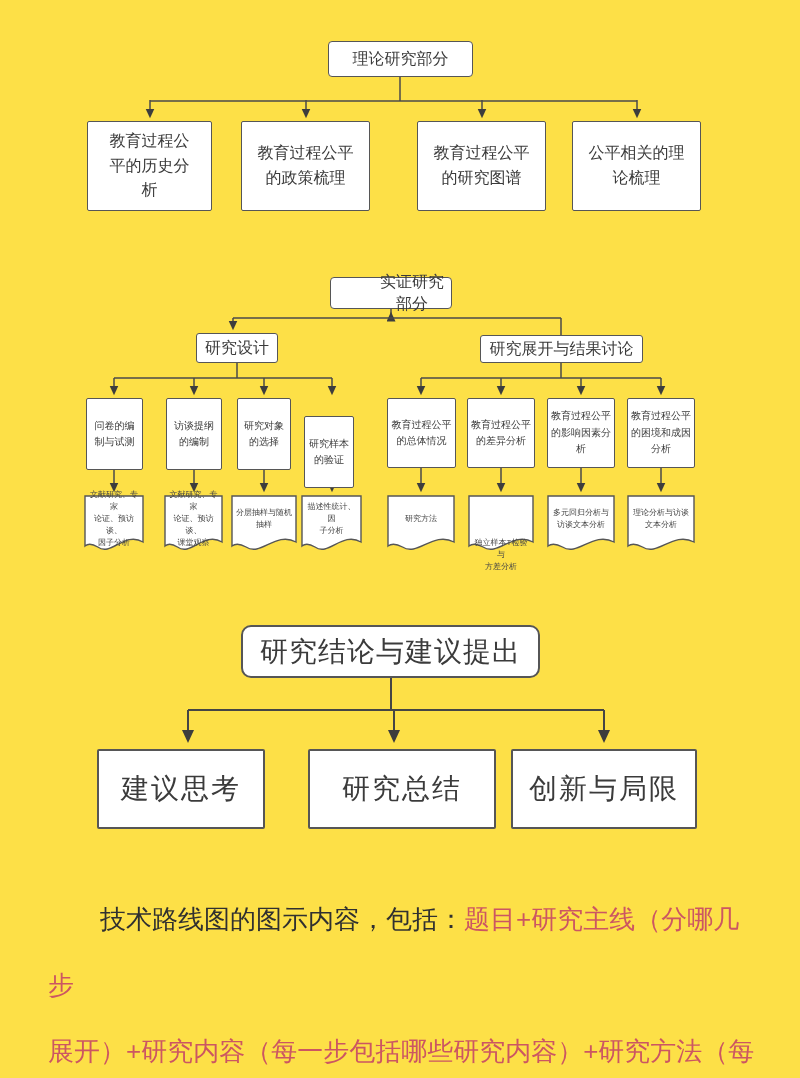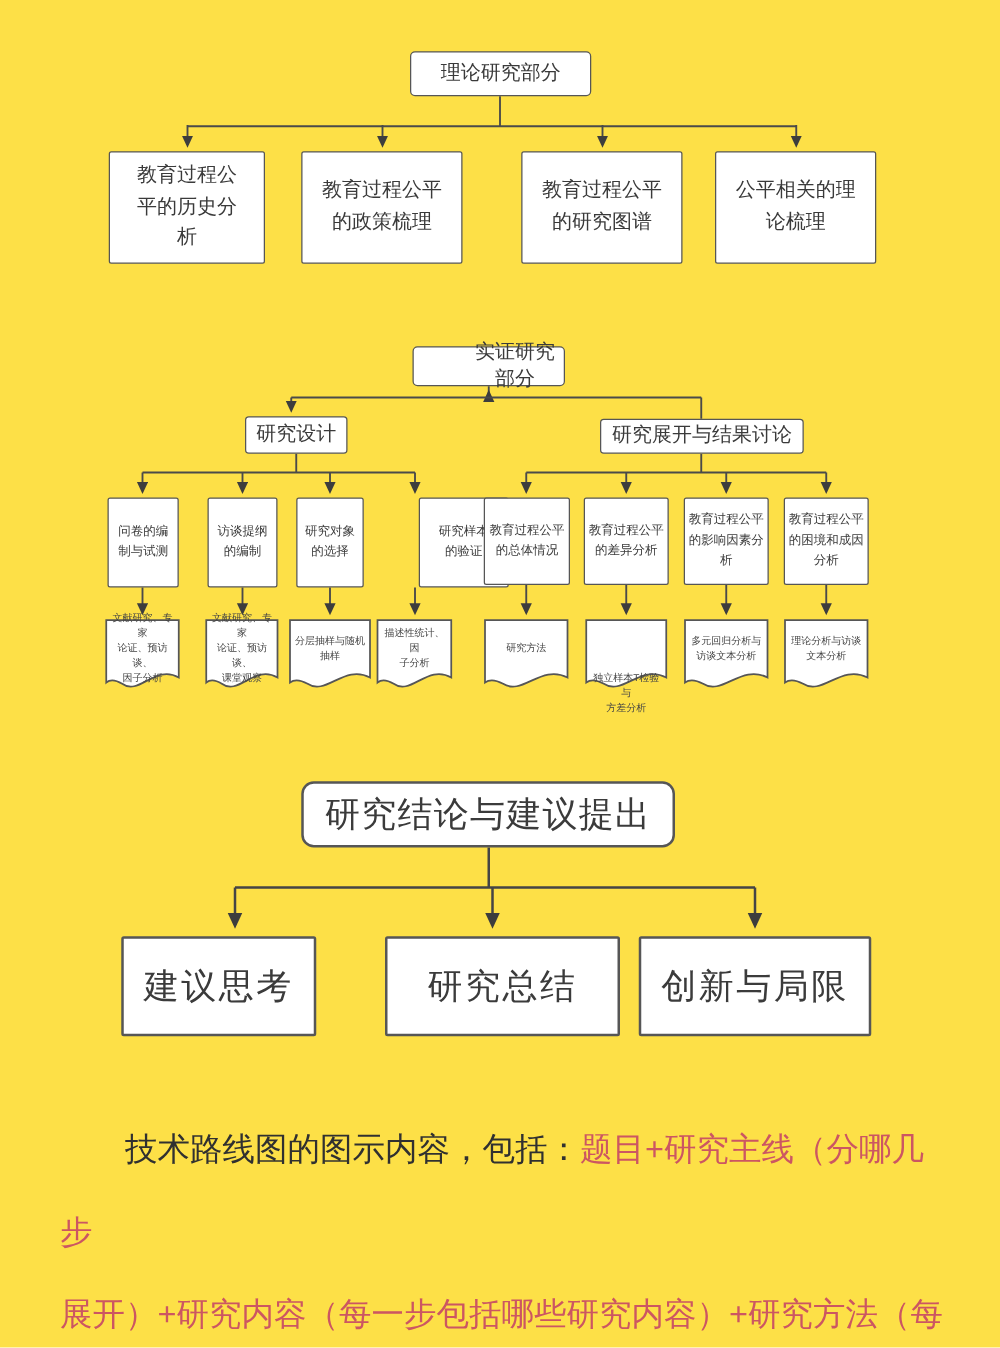--- a/index.html
+++ b/index.html
@@ -124,21 +124,21 @@
 
   <div class="node branch" style="left:196px;top:333px;width:82px;height:30px;">研究设计</div>
   <div class="node branch" style="left:480px;top:335px;width:163px;height:28px;">研究展开与结果讨论</div>
 
   <div class="node small" style="left:86px;top:398px;width:57px;height:72px;">问卷的编
 制与试测</div>
   <div class="node small" style="left:166px;top:398px;width:56px;height:72px;">访谈提纲
 的编制</div>
   <div class="node small" style="left:237px;top:398px;width:54px;height:72px;">研究对象
 的选择</div>
-  <div class="node small" style="left:304px;top:398px;width:72px;height:72px;margin-left:31px;">研究样本
+  <div class="node small" style="left:304px;top:416px;width:50px;height:72px;">研究样本
 的验证</div>
 
   <div class="doc-text" style="left:87px;top:498px;width:54px;height:42px;">文献研究、专家
 论证、预访谈、
 因子分析</div>
   <div class="doc-text" style="left:167px;top:498px;width:53px;height:42px;">文献研究、专家
 论证、预访谈、
 课堂观察</div>
   <div class="doc-text" style="left:234px;top:498px;width:60px;height:42px;">分层抽样与随机
 抽样</div>
@@ -159,21 +159,21 @@
   <div class="doc-text" style="left:390px;top:498px;width:62px;height:42px;">研究方法</div>
   <div class="doc-text" style="left:471px;top:498px;width:60px;height:42px;margin-top:36px;">独立样本T检验与
 方差分析</div>
   <div class="doc-text" style="left:550px;top:498px;width:62px;height:42px;">多元回归分析与
 访谈文本分析</div>
   <div class="doc-text" style="left:630px;top:498px;width:62px;height:42px;">理论分析与访谈
 文本分析</div>
 
   <div class="node concl-root" style="left:241px;top:625px;width:299px;height:53px;">研究结论与建议提出</div>
 
-  <div class="node concl-child" style="left:97px;top:749px;width:156px;height:80px;">建议思考</div>
+  <div class="node concl-child" style="left:97px;top:749px;width:168px;height:80px;">建议思考</div>
   <div class="node concl-child" style="left:308px;top:749px;width:188px;height:80px;">研究总结</div>
   <div class="node concl-child" style="left:511px;top:749px;width:186px;height:80px;">创新与局限</div>
 
   <div class="caption">
     <div class="cap-line cap-indent">
       <span class="blk">技术路线图的图示内容，包括：</span><span class="red">题目+研究主线（分哪几步</span>
     </div>
     <div class="cap-line">
       <span class="red">展开）+研究内容（每一步包括哪些研究内容）+研究方法（每</span>
     </div>

